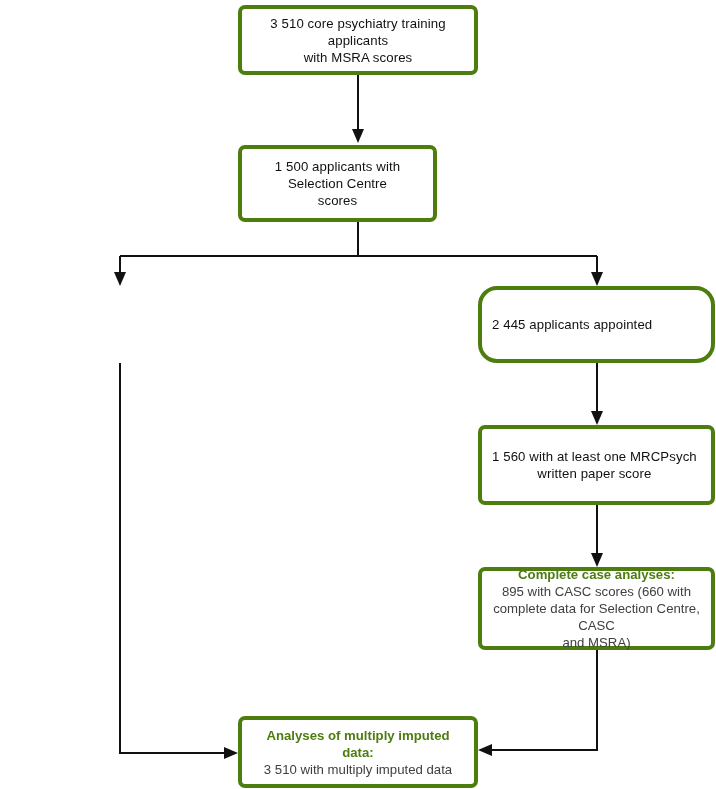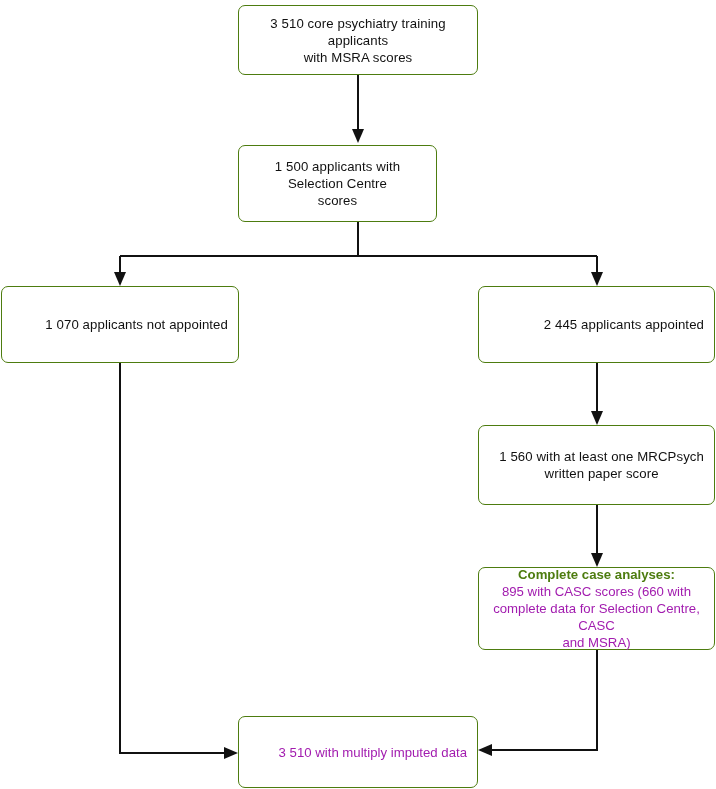--- a/index.html
+++ b/index.html
@@ -14,26 +14,26 @@
   #canvas {
     position: relative;
     width: 716px;
     height: 789px;
     background: #ffffff;
     overflow: hidden;
   }
   .node {
     position: absolute;
     box-sizing: border-box;
-    border: 1px solid #4d7c0f;
+    border: 4px solid #4d7c0f;
     border-radius: 7px;
     background: #ffffff;
     display: flex;
     align-items: center;
-    justify-content: flex-end;
+    justify-content: flex-start;
     text-align: center;
     padding: 4px 10px;
     z-index: 2;
   }
   .node-text {
     font-size: 13.2px;
     line-height: 17px;
     letter-spacing: 0.1px;
     white-space: pre-line;
     color: #111111;
@@ -43,21 +43,21 @@
     font-weight: bold;
     font-size: 13.2px;
     line-height: 17px;
     color: #4d7c0f;
   }
   .node-body {
     display: block;
     font-size: 13.2px;
     line-height: 17px;
     white-space: pre-line;
-    color: #a21caf;
+    color: #404040;
   }
   svg.edges {
     position: absolute;
     left: 0;
     top: 0;
     width: 716px;
     height: 789px;
     z-index: 1;
     pointer-events: none;
   }
@@ -122,41 +122,39 @@
   <div class="node" style="left:238px; top:5px; width:240px; height:70px;">
     <span class="node-text">3 510 core psychiatry training applicants
 with MSRA scores</span>
   </div>
 
   <div class="node" style="left:238px; top:145px; width:199px; height:77px;">
     <span class="node-text">1 500 applicants with Selection Centre
 scores</span>
   </div>
 
-  <div class="node" style="left:1px; top:286px; width:238px; height:77px;">
-    <span class="node-text">1 070 applicants not appointed</span>
-  </div>
 
-  <div class="node" style="left:478px; top:286px; width:237px; height:77px;">
+  <div class="node" style="left:478px; top:286px; width:237px; height:77px;border-radius:19px;">
     <span class="node-text">2 445 applicants appointed</span>
   </div>
 
   <div class="node" style="left:478px; top:425px; width:237px; height:80px;">
     <span class="node-text">1 560 with at least one MRCPsych
 written paper score</span>
   </div>
 
   <div class="node" style="left:478px; top:567px; width:237px; height:83px;">
     <div>
       <span class="node-title">Complete case analyses:</span>
       <span class="node-body">895 with CASC scores (660 with
 complete data for Selection Centre, CASC
 and MSRA)</span>
     </div>
   </div>
 
   <div class="node" style="left:238px; top:716px; width:240px; height:72px;">
     <div>
+      <span class="node-title">Analyses of multiply imputed data:</span>
       <span class="node-body">3 510 with multiply imputed data</span>
     </div>
   </div>
 
 </div>
 
 </body></html>

